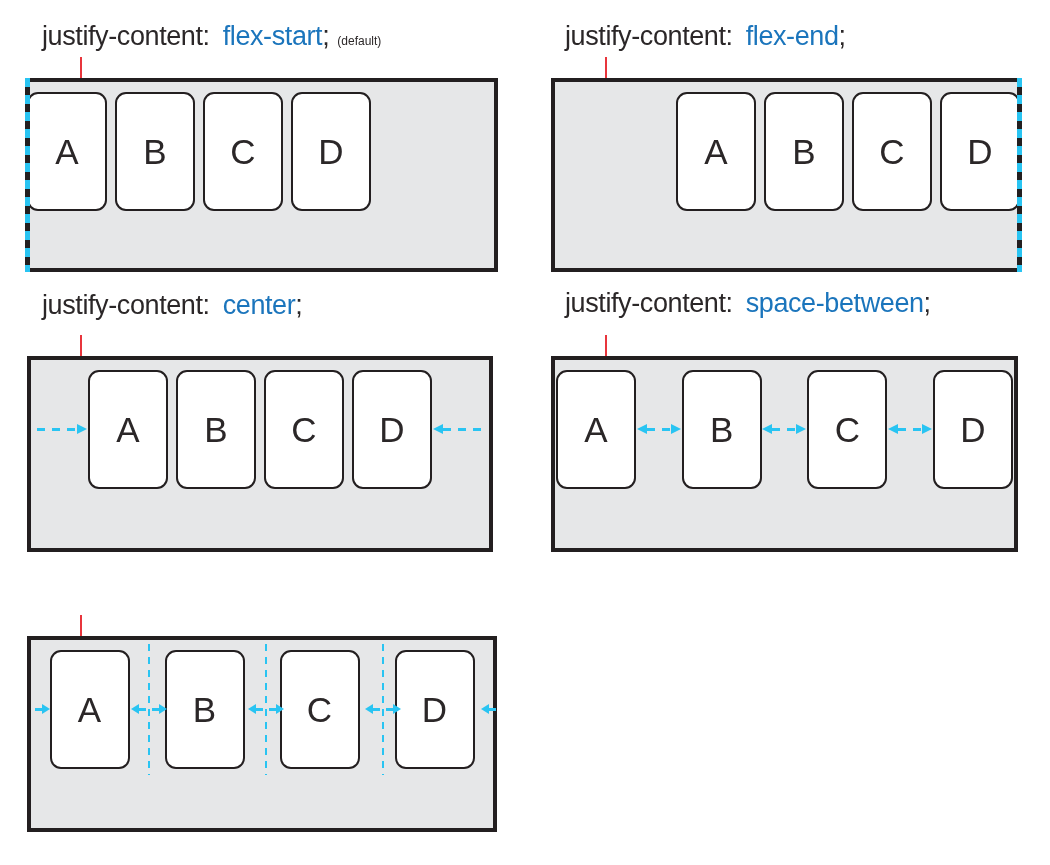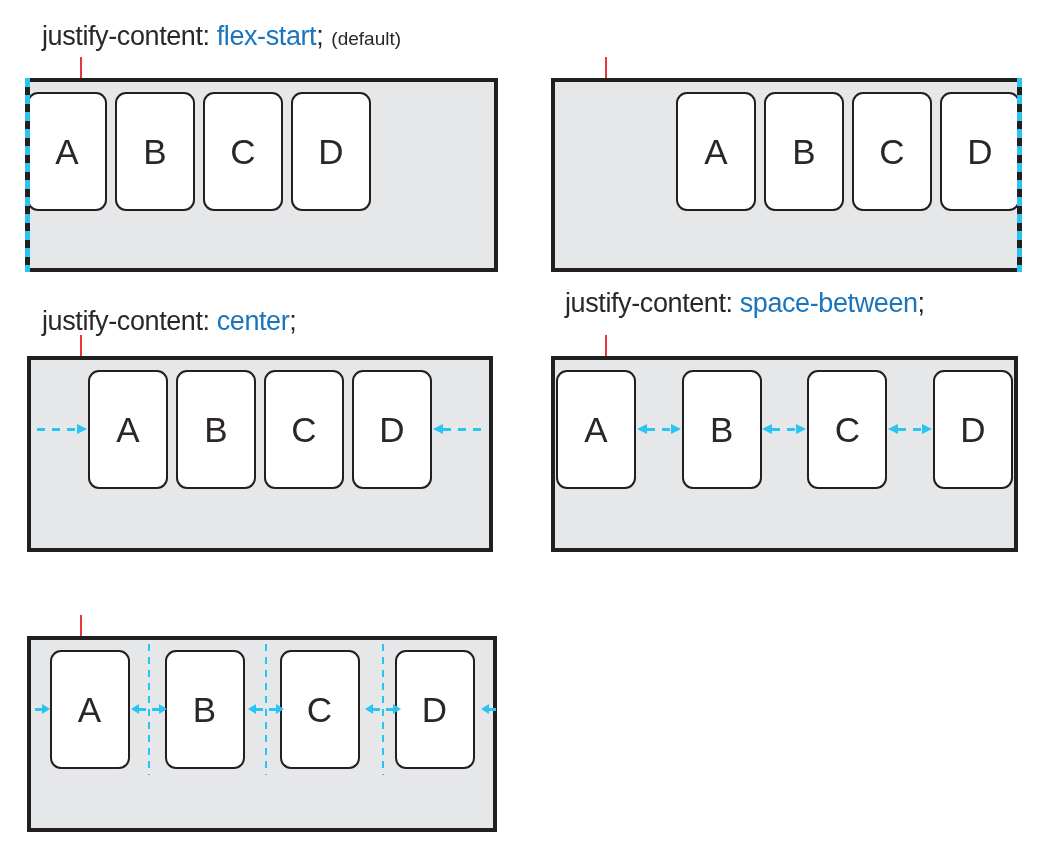--- a/index.html
+++ b/index.html
@@ -6,23 +6,23 @@
     --dark:#231f20; --text:#2b2728; --blue:#1b75bc; --cyan:#29c4f2;
     --red:#e8353c; --panel-bg:#e6e7e8;
   }
   *{box-sizing:border-box;margin:0;padding:0}
   html,body{background:#fff}
   body{font-family:"Liberation Sans", sans-serif;}
   #canvas{position:relative;width:1050px;height:865px;background:#fff;overflow:hidden}
 
   .panel-title{position:absolute;font-size:27px;line-height:32px;color:var(--text);
     letter-spacing:-0.4px;white-space:nowrap}
-  .panel-title .val{color:var(--blue);margin-left:7px}
+  .panel-title .val{color:var(--blue);margin-left:13px}
   .panel-title .semi{color:var(--text)}
-  .panel-title .note{font-size:19px;margin-left:8px;letter-spacing:0}
+  .panel-title .note{font-size:12px;margin-left:8px;letter-spacing:0}
 
   .tick{position:absolute;width:2px;height:21px;background:var(--red)}
 
   .cont{position:absolute;background:var(--panel-bg);border:4px solid var(--dark)}
 
   .row{position:absolute;top:10px;display:flex;gap:8px;height:119px}
   .fbox{width:80px;height:119px;flex:none;background:#ffffff;border:2px solid var(--dark);
     border-radius:11px;display:flex;align-items:center;justify-content:center;
     font-size:35px;color:var(--text)}
 
@@ -55,32 +55,33 @@
   <div class="cont" style="left:25px;top:78px;width:473px;height:194px">
     <div class="edge l"></div>
     <div class="row" style="left:-2px">
       <div class="fbox">A</div>
       <div class="fbox">B</div>
       <div class="fbox">C</div>
       <div class="fbox">D</div>
     </div>
   </div>
 
+  <div class="panel-title" style="left:565px;top:20px"><span>justify-content:</span><span class="val">flex-end</span><span class="semi">;</span></div>
   <div class="tick" style="left:605px;top:57px"></div>
   <div class="cont" style="left:551px;top:78px;width:471px;height:194px">
     <div class="edge r"></div>
     <div class="row" style="right:-2px">
       <div class="fbox">A</div>
       <div class="fbox">B</div>
       <div class="fbox">C</div>
       <div class="fbox">D</div>
     </div>
   </div>
 
-  <div class="panel-title" style="left:42px;top:305px"><span>justify-content:</span><span class="val">center</span><span class="semi">;</span></div>
+  <div class="panel-title" style="left:42px;top:289px"><span>justify-content:</span><span class="val">center</span><span class="semi">;</span></div>
   <div class="tick" style="left:80px;top:335px"></div>
   <div class="cont" style="left:27px;top:356px;width:466px;height:196px">
     <div class="assembly" style="left:6px;top:64px;width:50px">
       <div class="dashline"></div>
       <div class="tri r"></div>
     </div>
     <div class="row" style="left:50%;transform:translateX(-50%)">
       <div class="fbox">A</div>
       <div class="fbox">B</div>
       <div class="fbox">C</div>

